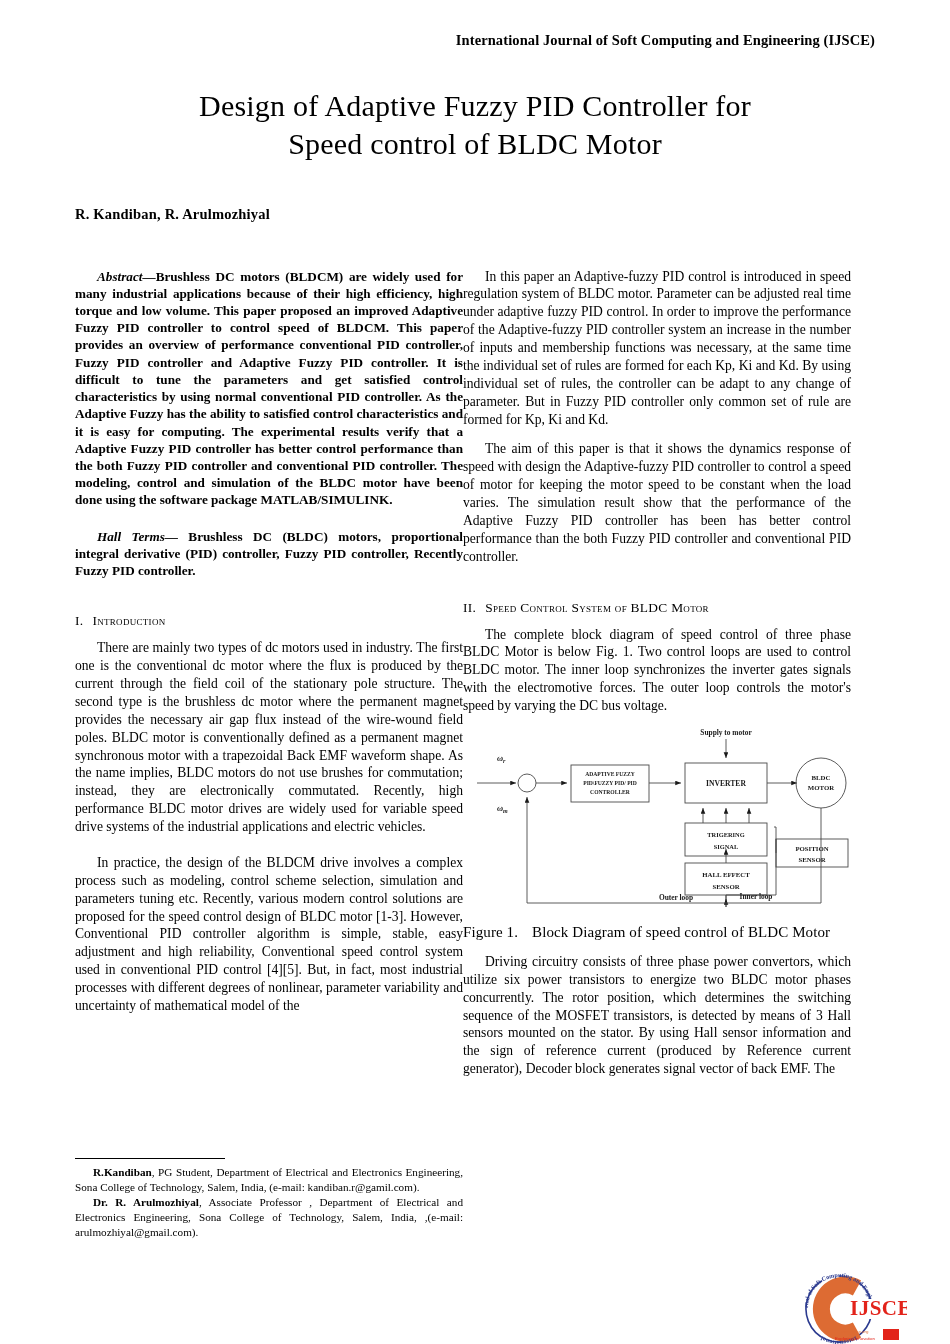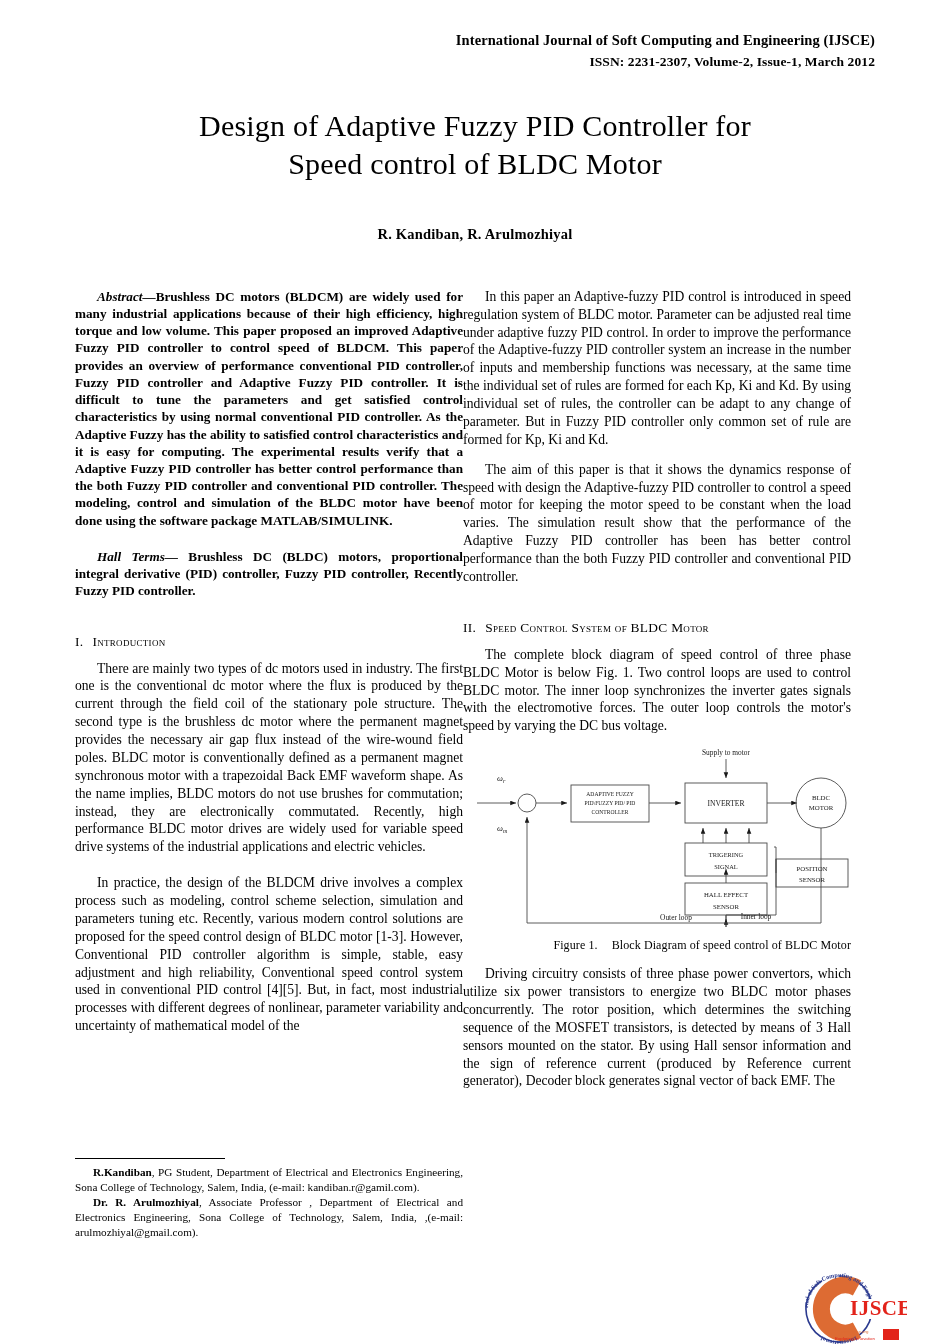--- a/index.html
+++ b/index.html
@@ -38,21 +38,20 @@
   .paper-title {
     margin-top: 35px;
     text-align: center;
     font-size: 30px;
     font-weight: normal;
     line-height: 1.28;
     letter-spacing: 0.2px;
   }
   .authors {
     margin-top: 42px;
-    text-align: center;
     font-weight: bold;
     font-size: 14.5px;
     letter-spacing: 0.2px;
   }
 
   
   .columns {
     margin-top: 45px;
     display: flex;
   }
@@ -124,25 +123,26 @@
 
   
   .figure-block {
     margin-top: 12px;
     width: 388px;
   }
   .figure-canvas {
     position: relative;
     width: 388px;
     height: 182px;
+    font-weight: bold;
   }
   .fig-caption {
-    margin-top: 9px;
-    font-size: 12px;
-    text-align: right;
+    margin-top: 15px;
+    font-size: 15px;
+    text-align: left;
     letter-spacing: 0.1px;
   }
   .fig-caption .capnum { margin-right: 14px; }
 
   
   .footer {
     position: absolute;
     left: 0;
     top: 1372px;
     width: 950px;
@@ -161,21 +161,20 @@
     height: 78px;
   }
 </style>
 </head>
 <body>
 
 <div class="page">
 
   <div class="journal-header">
     <div>International Journal of Soft Computing and Engineering (IJSCE)</div>
-    <div class="line2">ISSN: 2231-2307, Volume-2, Issue-1, March 2012</div>
   </div>
 
   <h1 class="paper-title">
     <span>Design of Adaptive Fuzzy PID Controller for</span><br>
     <span>Speed control of BLDC Motor</span>
   </h1>
 
   <div class="authors">R. Kandiban, R. Arulmozhiyal</div>
 
   <div class="columns">

